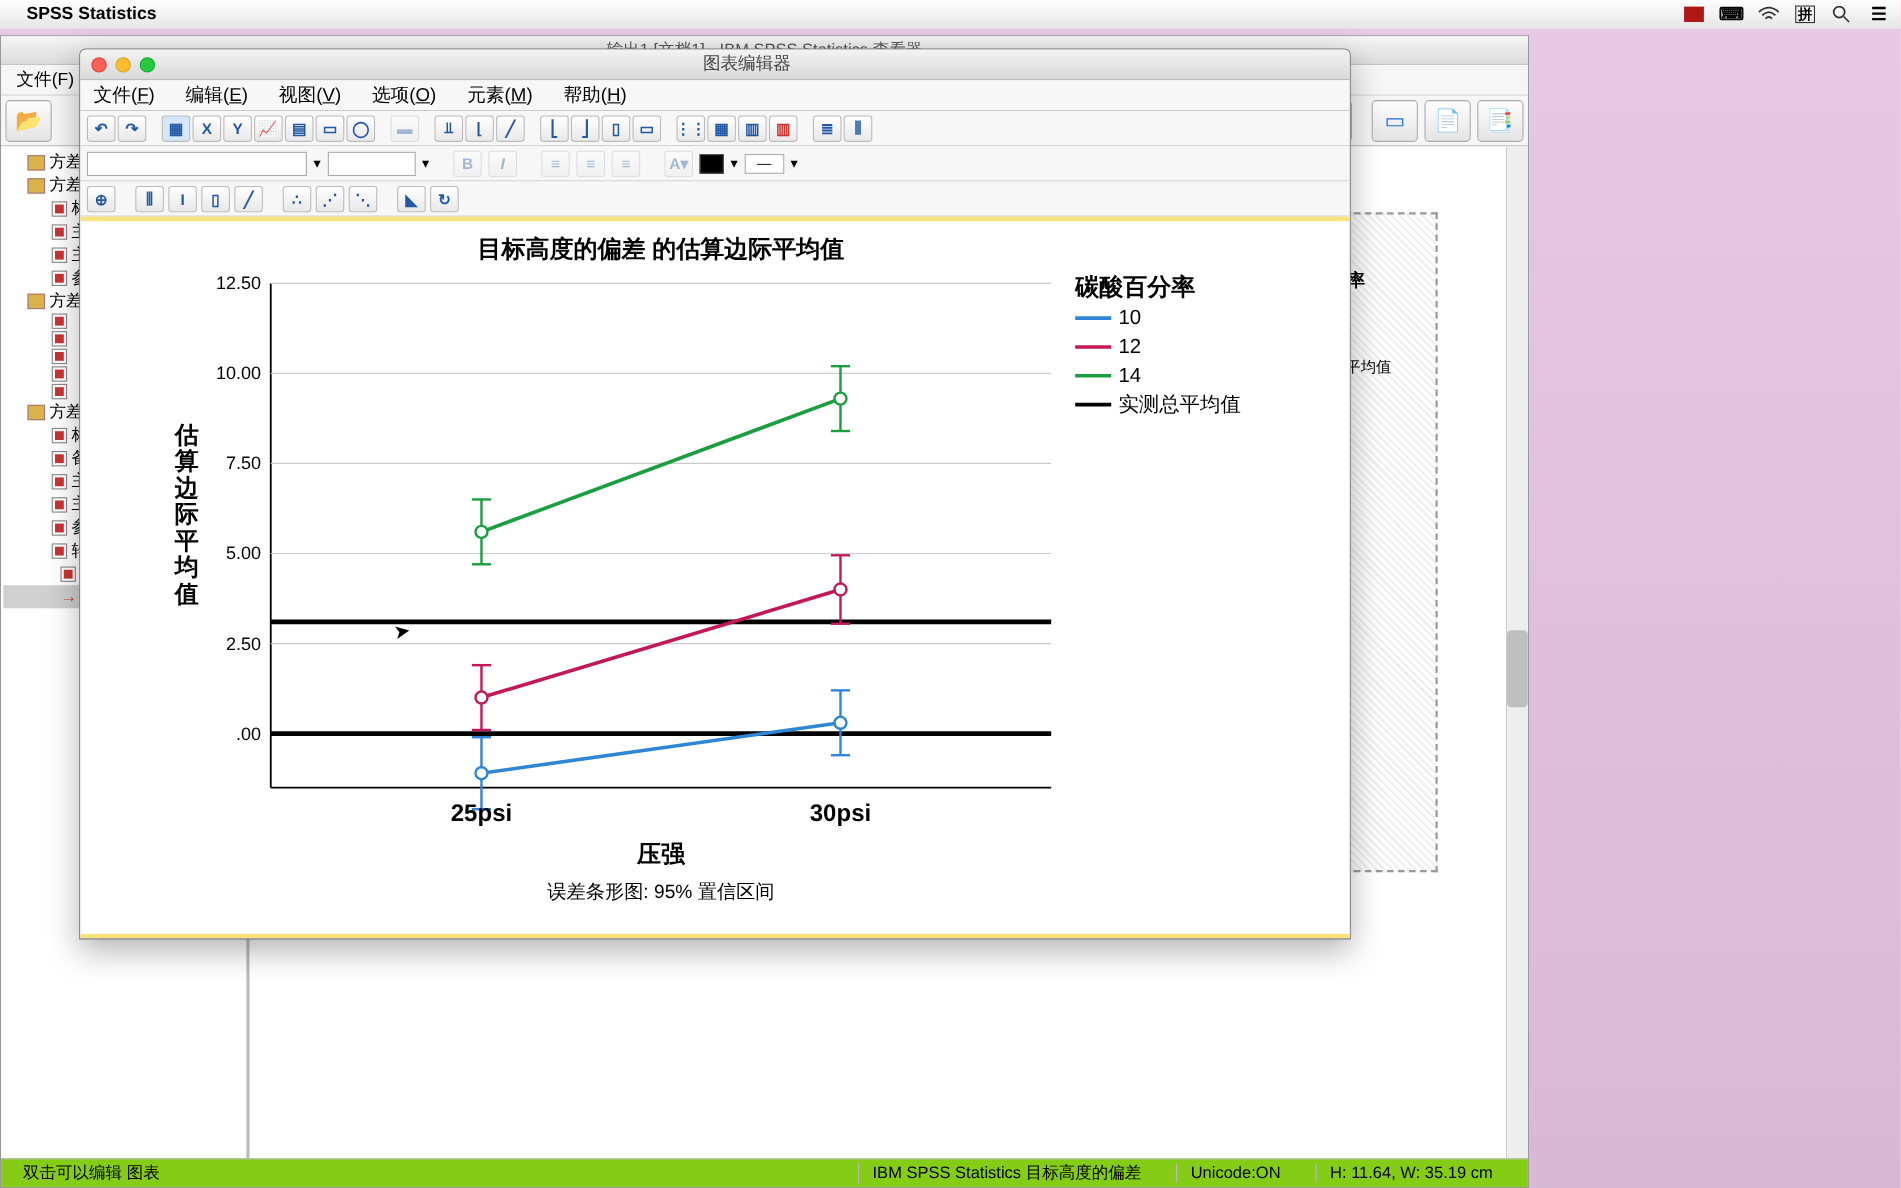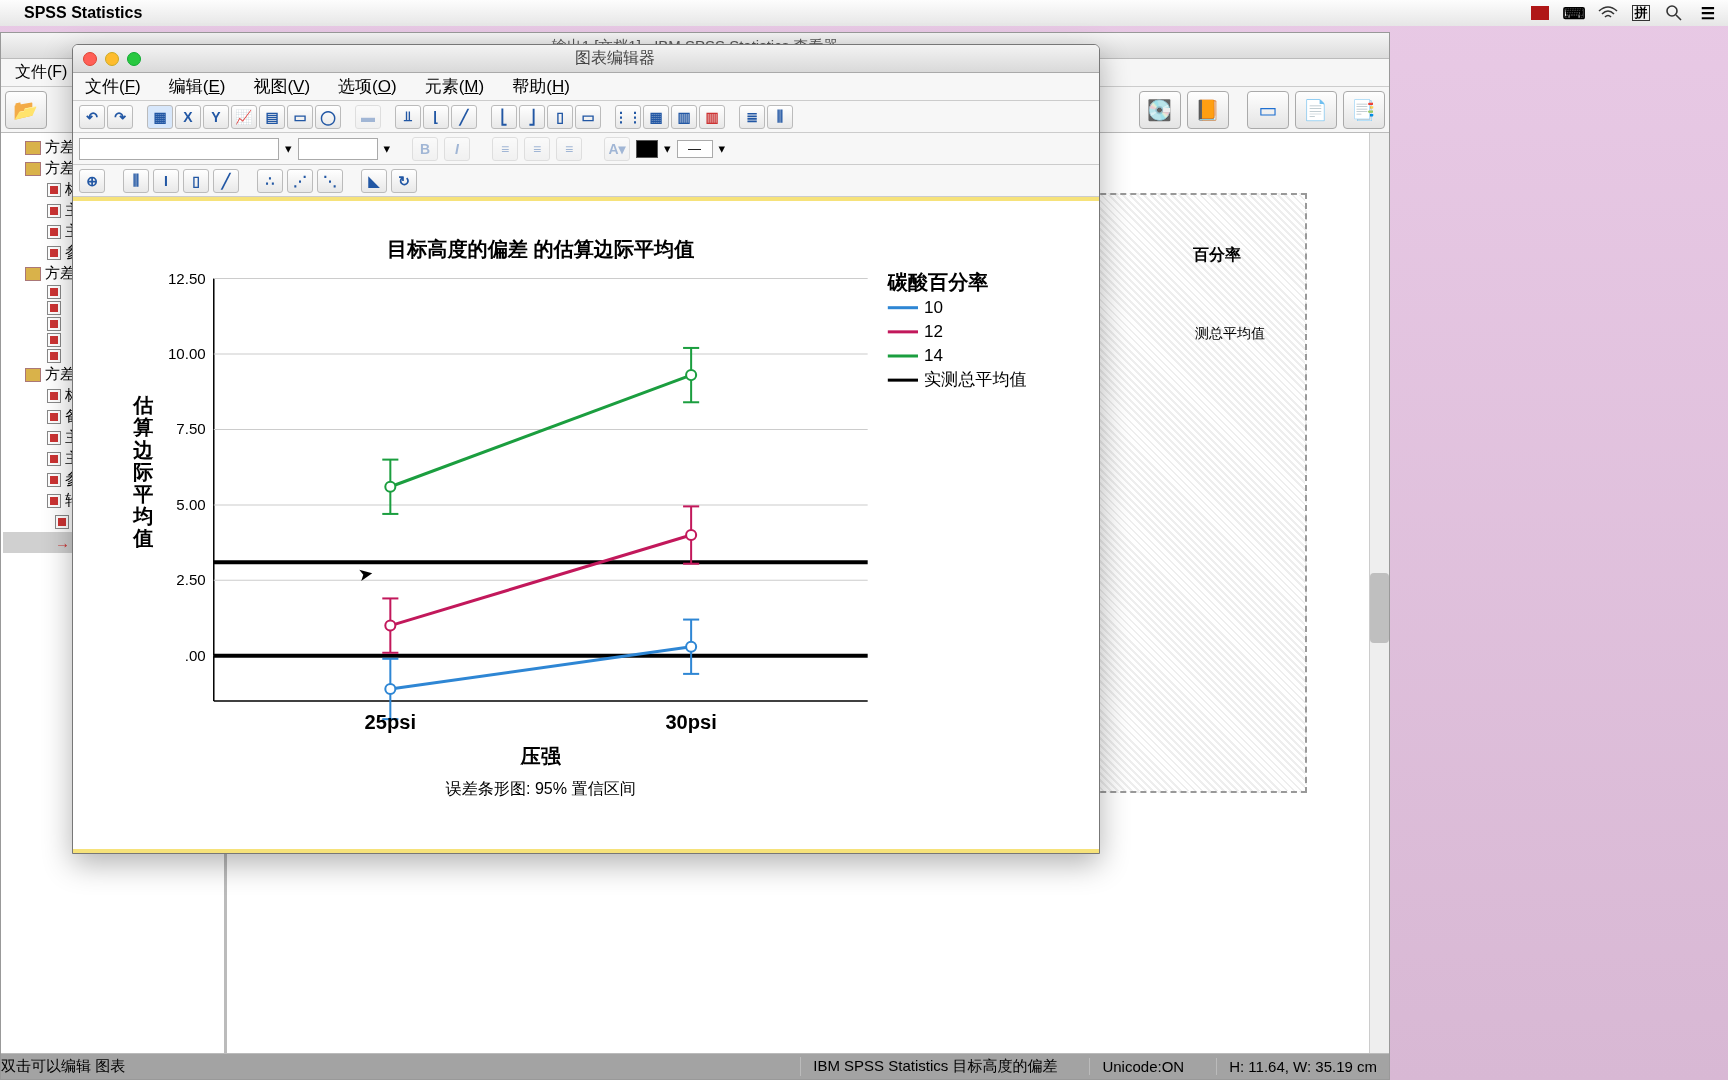--- a/index.html
+++ b/index.html
@@ -36,27 +36,27 @@
 .bg-chart-placeholder { position:absolute; left:60px; top:60px; width:1020px; height:600px; background:repeating-linear-gradient(45deg,#eee,#eee 2px,#fff 2px,#fff 5px); border:2px dashed #999; }
 .bg-chart-placeholder .label1 { position:absolute; right:64px; top:50px; font-size:16px; font-weight:600; }
 .bg-chart-placeholder .label2 { position:absolute; right:40px; top:130px; font-size:14px; }
 .bg-chart-placeholder .xaxis { position:absolute; bottom:60px; left:0; right:0; display:flex; justify-content:space-around; font-size:20px; font-weight:600; color:#333; }
 .bg-chart-placeholder .xlabel { position:absolute; bottom:20px; left:0; right:0; text-align:center; font-size:22px; font-weight:700; }
 .bg-chart-placeholder .caption { position:absolute; bottom:-6px; left:0; right:0; text-align:center; font-size:17px; color:#555; }
 
 .content-scrollbar { position:absolute; right:0; top:0; bottom:0; width:20px; background:#eee; border-left:1px solid #ccc; }
 .content-scrollbar .thumb { position:absolute; top:440px; width:100%; height:70px; background:#bfbfbf; border-radius:4px; }
 
-.viewer-statusbar { height:26px; background:#a3a3a3; border-top:1px solid #bbb; display:flex; align-items:center; font-size:15px; padding:0 0; gap:20px; }
+.viewer-statusbar { height:26px; background:#84cc16; border-top:1px solid #bbb; display:flex; align-items:center; font-size:15px; padding:0 20px; gap:20px; }
 .viewer-statusbar .cell { border-left:1px solid #bbb; padding:0 12px; }
 .viewer-statusbar .left { flex:0 0 auto; }
 .viewer-statusbar .spacer { flex:1; }
 
 
-.chart-editor { position:absolute; left:72px; top:44px; width:1028px; height:810px; background:#fff; border:1px solid #777; box-shadow:0 10px 30px rgba(0,0,0,0.3); display:flex; flex-direction:column; border-radius:6px 6px 0 0; overflow:hidden; }
+.chart-editor { position:absolute; left:72px; top:44px; width:1156px; height:810px; background:#fff; border:1px solid #777; box-shadow:0 10px 30px rgba(0,0,0,0.3); display:flex; flex-direction:column; border-radius:6px 6px 0 0; overflow:hidden; }
 .ce-titlebar { height:28px; background:linear-gradient(#f3f3f3,#d9d9d9); display:flex; align-items:center; padding:0 10px; border-bottom:1px solid #aaa; }
 .traffic { display:flex; gap:8px; }
 .traffic span { width:14px; height:14px; border-radius:50%; display:inline-block; }
 .tl-close { background:#ff5f57; border:1px solid #d43; }
 .tl-min { background:#febc2e; border:1px solid #ca2; }
 .tl-max { background:#28c840; border:1px solid #1a3; }
 .ce-title { flex:1; text-align:center; font-size:16px; color:#444; }
 
 .ce-menubar { height:28px; background:#f7f7f7; border-bottom:1px solid #ccc; display:flex; align-items:center; gap:28px; padding:0 12px; font-size:17px; }
 .ce-menubar span u { text-decoration:underline; }

